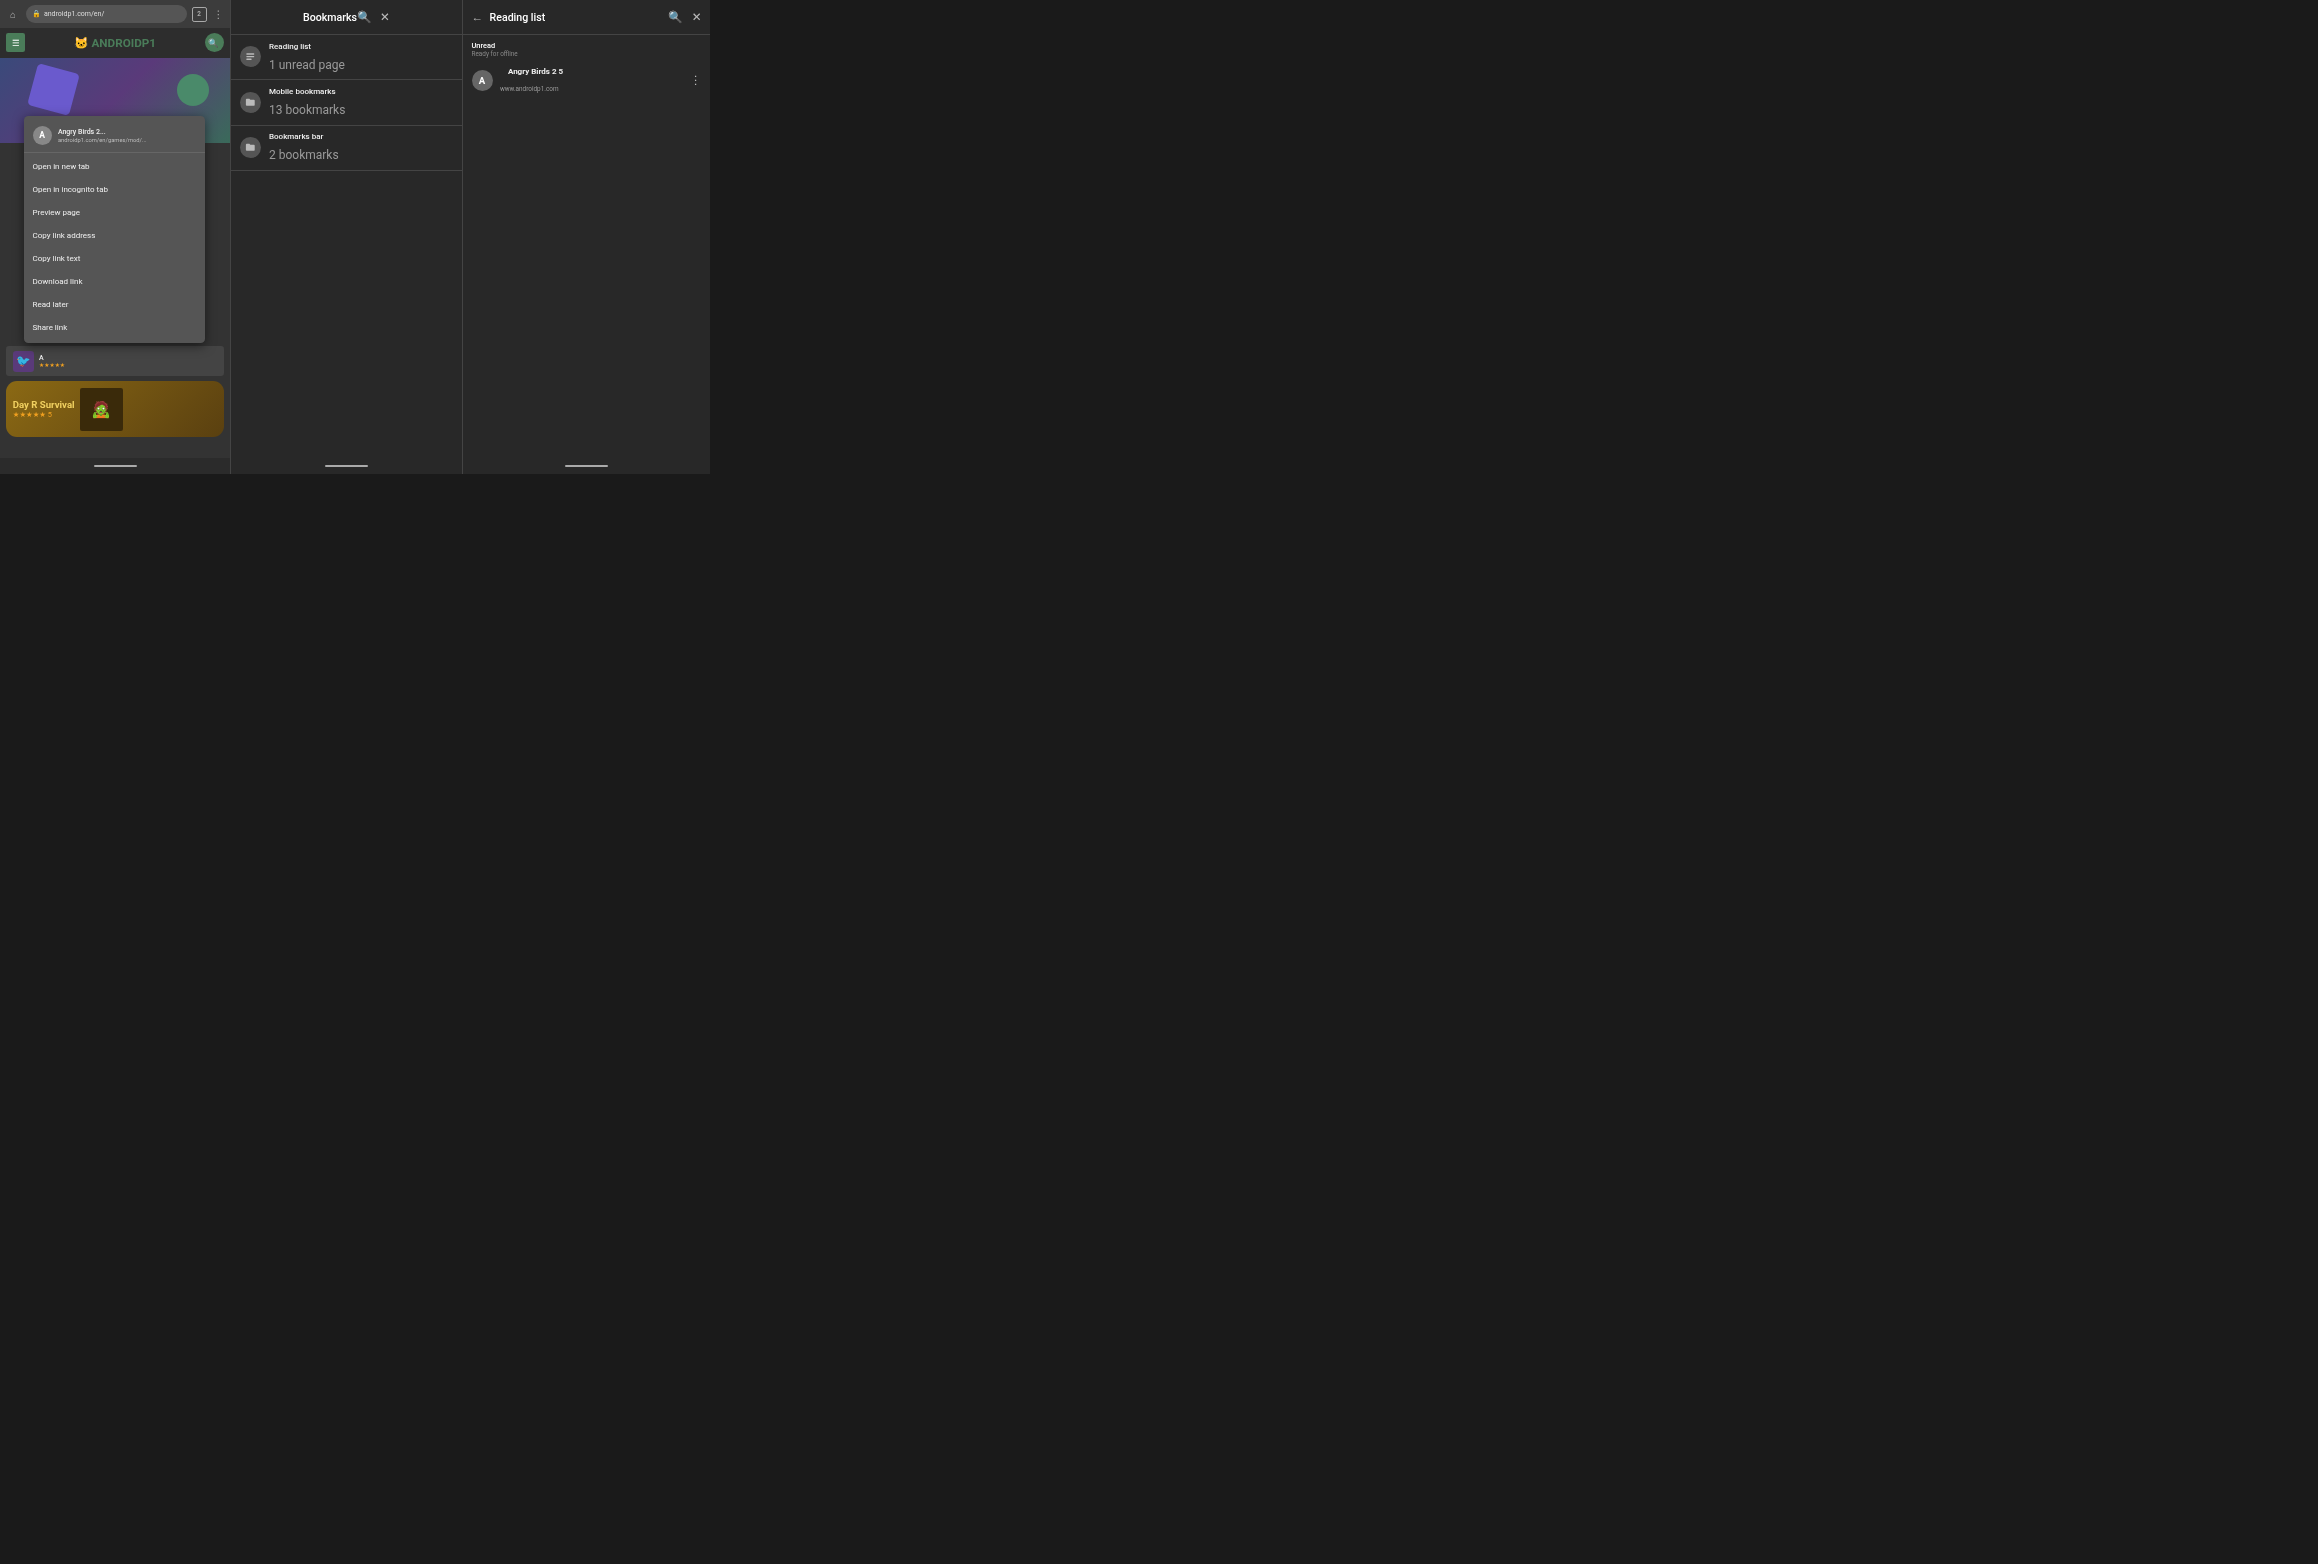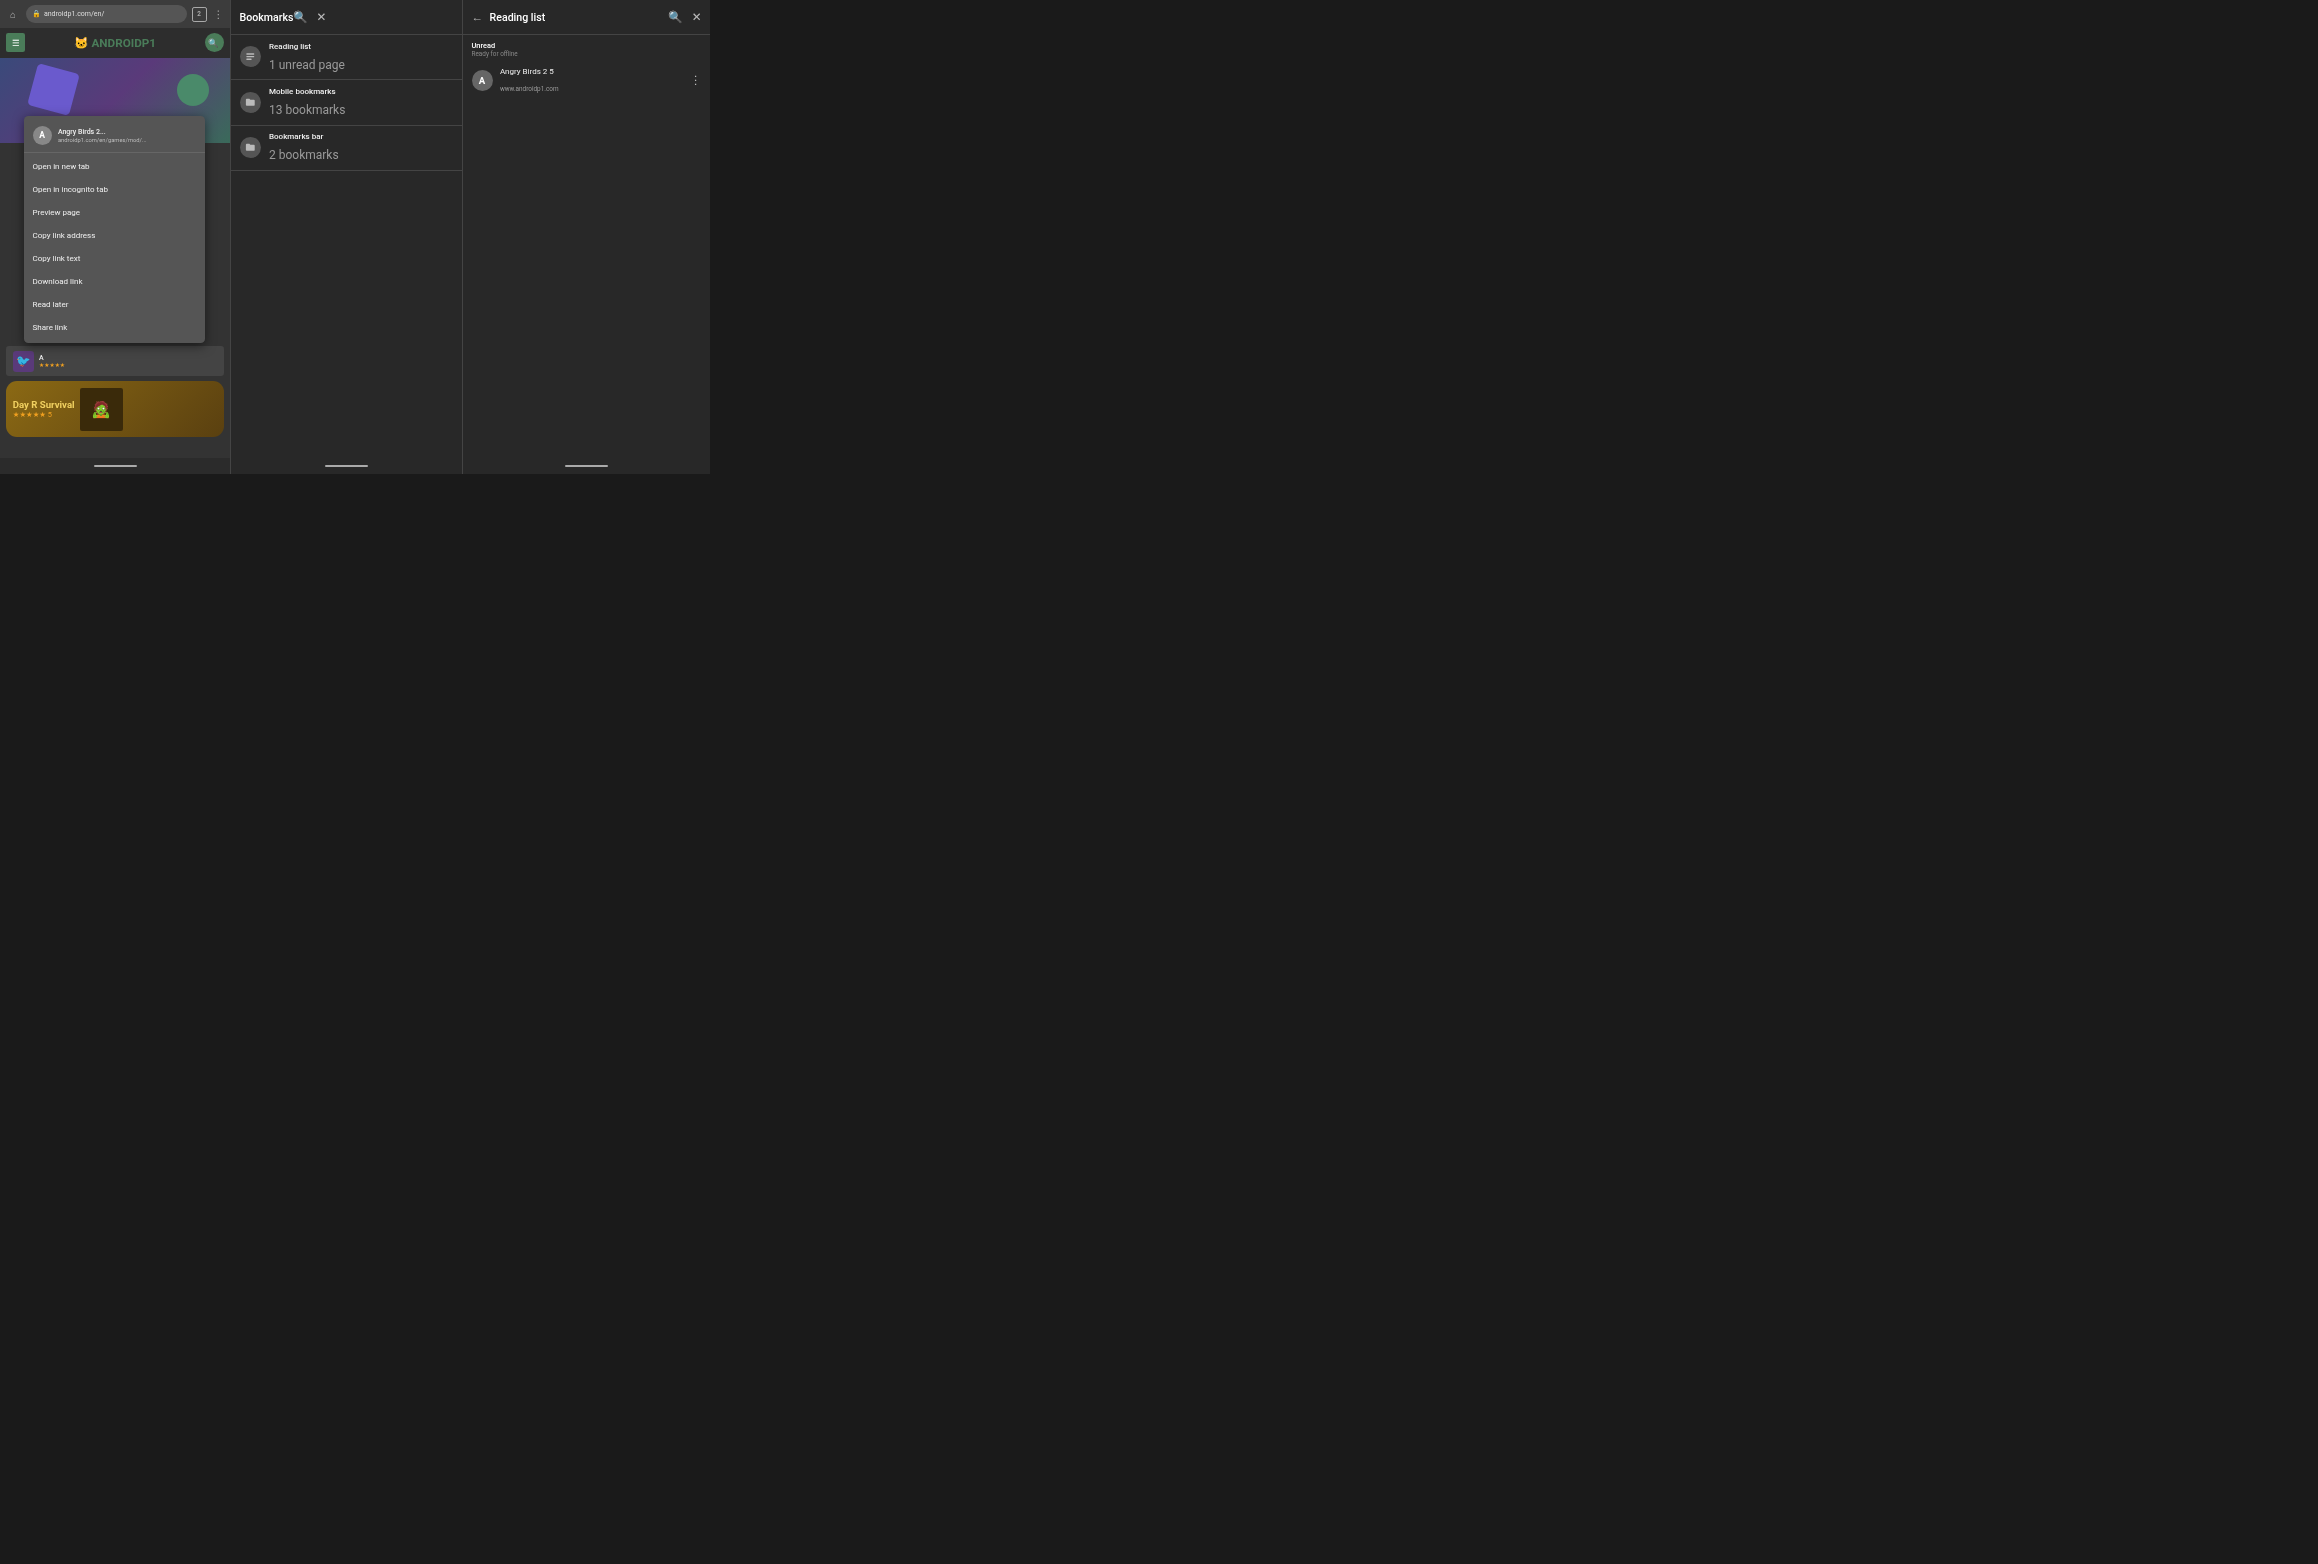--- a/index.html
+++ b/index.html
@@ -253,21 +253,21 @@
       height: 100%;
       background: #282828;
       display: flex;
       flex-direction: column;
       border-left: 0.5px solid #444;
     }
 
     .panel-header {
       display: flex;
       align-items: center;
-      justify-content: flex-start;
+      justify-content: center;
       padding: 8.5px 8.5px;
       height: 34px;
     }
 
     .panel-title {
       color: #fff;
       font-size: 10.6px;
       font-weight: 500;
     }
 
@@ -409,21 +409,22 @@
       flex-shrink: 0;
     }
 
     .reading-info {
       flex: 1;
     }
 
     .reading-item-title {
       color: #eee;
       font-size: 8px;
-      font-weight: 400;
+      font-weight: 700;
+      margin-left: 8px;
     }
 
     .reading-item-url {
       color: #999;
       font-size: 6.4px;
       margin-top: 9px;
     }
 
     .more-btn {
       color: #bbb;

